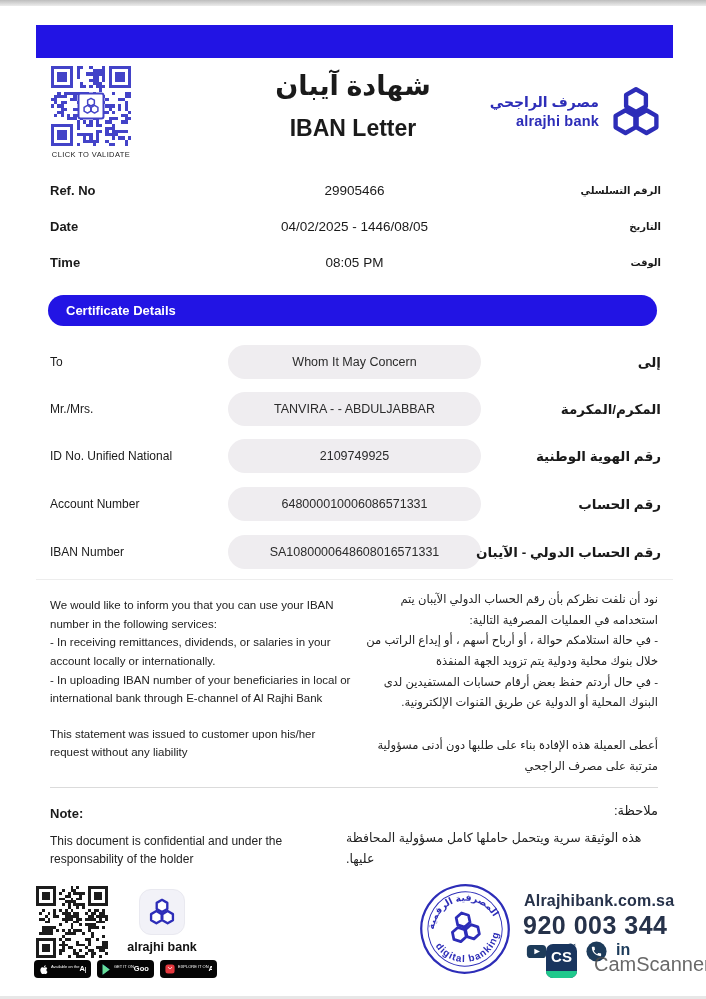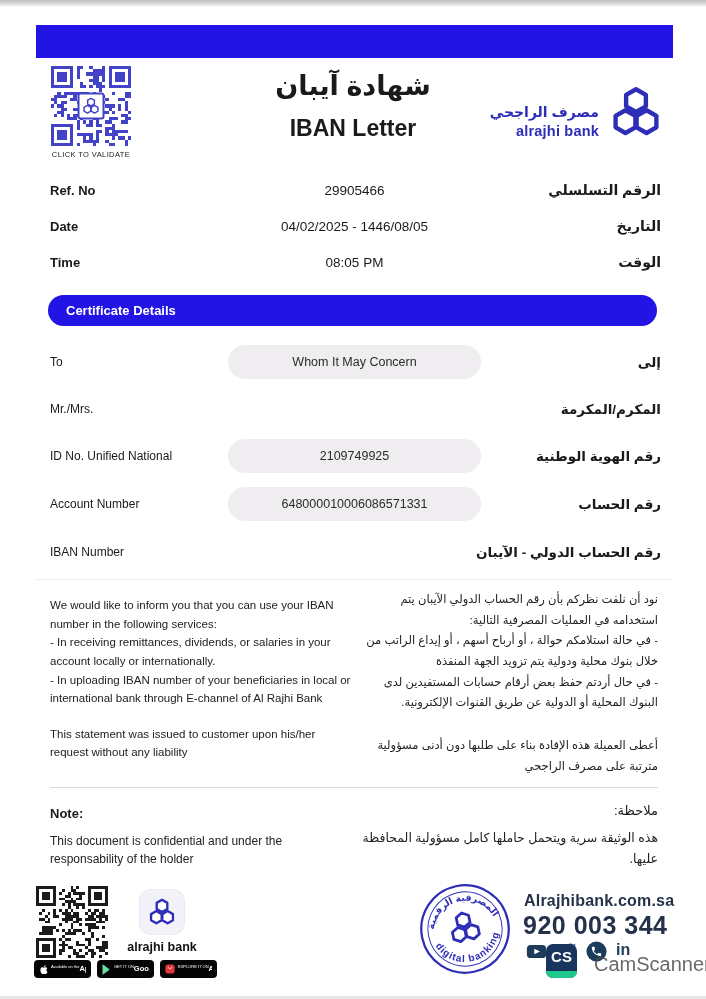--- a/index.html
+++ b/index.html
@@ -30,32 +30,32 @@
   .qr-center{position:absolute;left:50%;top:50%;transform:translate(-50%,-50%);
     width:27px;height:27px;background:#fff;border:2px solid #4343c8;border-radius:3px;
     display:flex;align-items:center;justify-content:center}
   .qr-center svg{width:19px;height:19px;color:#4343c8}
   .qr-caption{margin-top:4px;font-size:7.5px;letter-spacing:.4px;color:#222;white-space:nowrap}
 
   .title-block{left:0;right:0;top:70px;text-align:center}
   .title-ar{font-size:27px;font-weight:bold;direction:rtl}
   .title-en{font-size:23px;font-weight:bold;margin-top:13px}
 
-  .bank-logo{right:42px;top:84px;display:flex;align-items:flex-end;gap:9px;color:var(--logo-blue)}
+  .bank-logo{right:42px;top:84px;display:flex;align-items:center;gap:9px;color:var(--logo-blue)}
   .bank-names{text-align:right;line-height:1.25}
   .bank-name-ar{font-size:14px;font-weight:bold;direction:rtl}
   .bank-name-en{font-size:14.5px;font-weight:bold;letter-spacing:.2px}
   .bank-emblem{width:56px;height:56px}
 
   
   .meta-row{position:absolute;left:36px;width:637px;height:22px;display:flex;align-items:center}
   .mr0{top:179px}.mr1{top:215px}.mr2{top:251px}
   .meta-lbl-en{position:absolute;left:14px;font-weight:bold;font-size:13px}
   .meta-val{position:absolute;left:0;right:0;text-align:center;font-size:13.5px}
-  .meta-lbl-ar{position:absolute;right:12px;font-weight:bold;font-size:14px;direction:rtl}
+  .meta-lbl-ar{position:absolute;right:12px;font-weight:bold;font-size:10px;direction:rtl}
 
   
   .banner{left:48px;top:295px;width:609px;height:31px;background:var(--accent);
     border-radius:16px;display:flex;align-items:center;padding-left:18px}
   .banner-txt{color:#fff;font-weight:bold;font-size:13px}
 
   
   .detail-row{position:absolute;left:36px;width:637px;height:34px}
   .dr0{top:345px}.dr1{top:392px}.dr2{top:439px}.dr3{top:487px}.dr4{top:535px}
   .det-lbl-en{position:absolute;left:14px;top:50%;transform:translateY(-50%);font-weight:normal;font-size:12px}
@@ -74,21 +74,21 @@
     direction:rtl;text-align:right}
   .para-ar .p-last{margin-top:22px}
 
   .divider{left:50px;top:787px;width:608px;height:1px;background:#dbdbdb}
 
   
   .note-lbl-en{left:50px;top:806px;font-weight:bold;font-size:13px}
   .note-lbl-ar{right:48px;top:803px;font-size:13px;direction:rtl}
   .note-txt-en{left:50px;top:832px;width:290px;font-size:12px;line-height:1.5;color:#222}
   .note-txt-ar{right:48px;top:828px;width:312px;font-size:12.5px;line-height:1.7;color:#222;
-    direction:rtl;text-align:right}
+    direction:rtl;text-align:left}
 
   
   .qr-app{left:36px;top:886px;width:72px;height:72px}
   .qr-app svg{width:100%;height:100%;display:block}
   .app-tile{left:139px;top:889px;width:46px;height:46px;border-radius:12px;background:#f2f2f8;
     border:1px solid #e9e9f0;display:flex;align-items:center;justify-content:center}
   .app-tile svg{width:30px;height:30px;color:var(--logo-blue)}
   .app-name{left:112px;top:940px;width:100px;text-align:center;font-weight:bold;font-size:12.5px;color:#111}
   .badges{left:34px;top:960px;display:flex;gap:6px}
   .badge{width:57px;height:18px;background:#050505;border-radius:4px;color:#fff;
@@ -185,34 +185,36 @@
   <span class="banner-txt">Certificate Details</span>
 </div>
 
 <div class="detail-row dr0">
   <span class="det-lbl-en">To</span>
   <span class="pill">Whom It May Concern</span>
   <span class="det-lbl-ar">إلى</span>
 </div>
 <div class="detail-row dr1">
   <span class="det-lbl-en">Mr./Mrs.</span>
+  <span class="pill">TANVIRA - - ABDULJABBAR</span>
   <span class="det-lbl-ar">المكرم/المكرمة</span>
 </div>
 <div class="detail-row dr2">
   <span class="det-lbl-en">ID No. Unified National</span>
   <span class="pill">2109749925</span>
   <span class="det-lbl-ar">رقم الهوية الوطنية</span>
 </div>
 <div class="detail-row dr3">
   <span class="det-lbl-en">Account Number</span>
   <span class="pill">648000010006086571331</span>
   <span class="det-lbl-ar">رقم الحساب</span>
 </div>
 <div class="detail-row dr4">
   <span class="det-lbl-en">IBAN Number</span>
+  <span class="pill">SA1080000648608016571331</span>
   <span class="det-lbl-ar">رقم الحساب الدولي - الآيبان</span>
 </div>
 
 <div class="abs divider-light"></div>
 
 <div class="abs para-en">
   <div>We would like to inform you that you can use your IBAN number in the following services:</div>
   <div>- In receiving remittances, dividends, or salaries in your account locally or internationally.</div>
   <div>- In uploading IBAN number of your beneficiaries in local or international bank through E-channel of Al Rajhi Bank</div>
   <div class="p-last">This statement was issued to customer upon his/her request without any liability</div>

